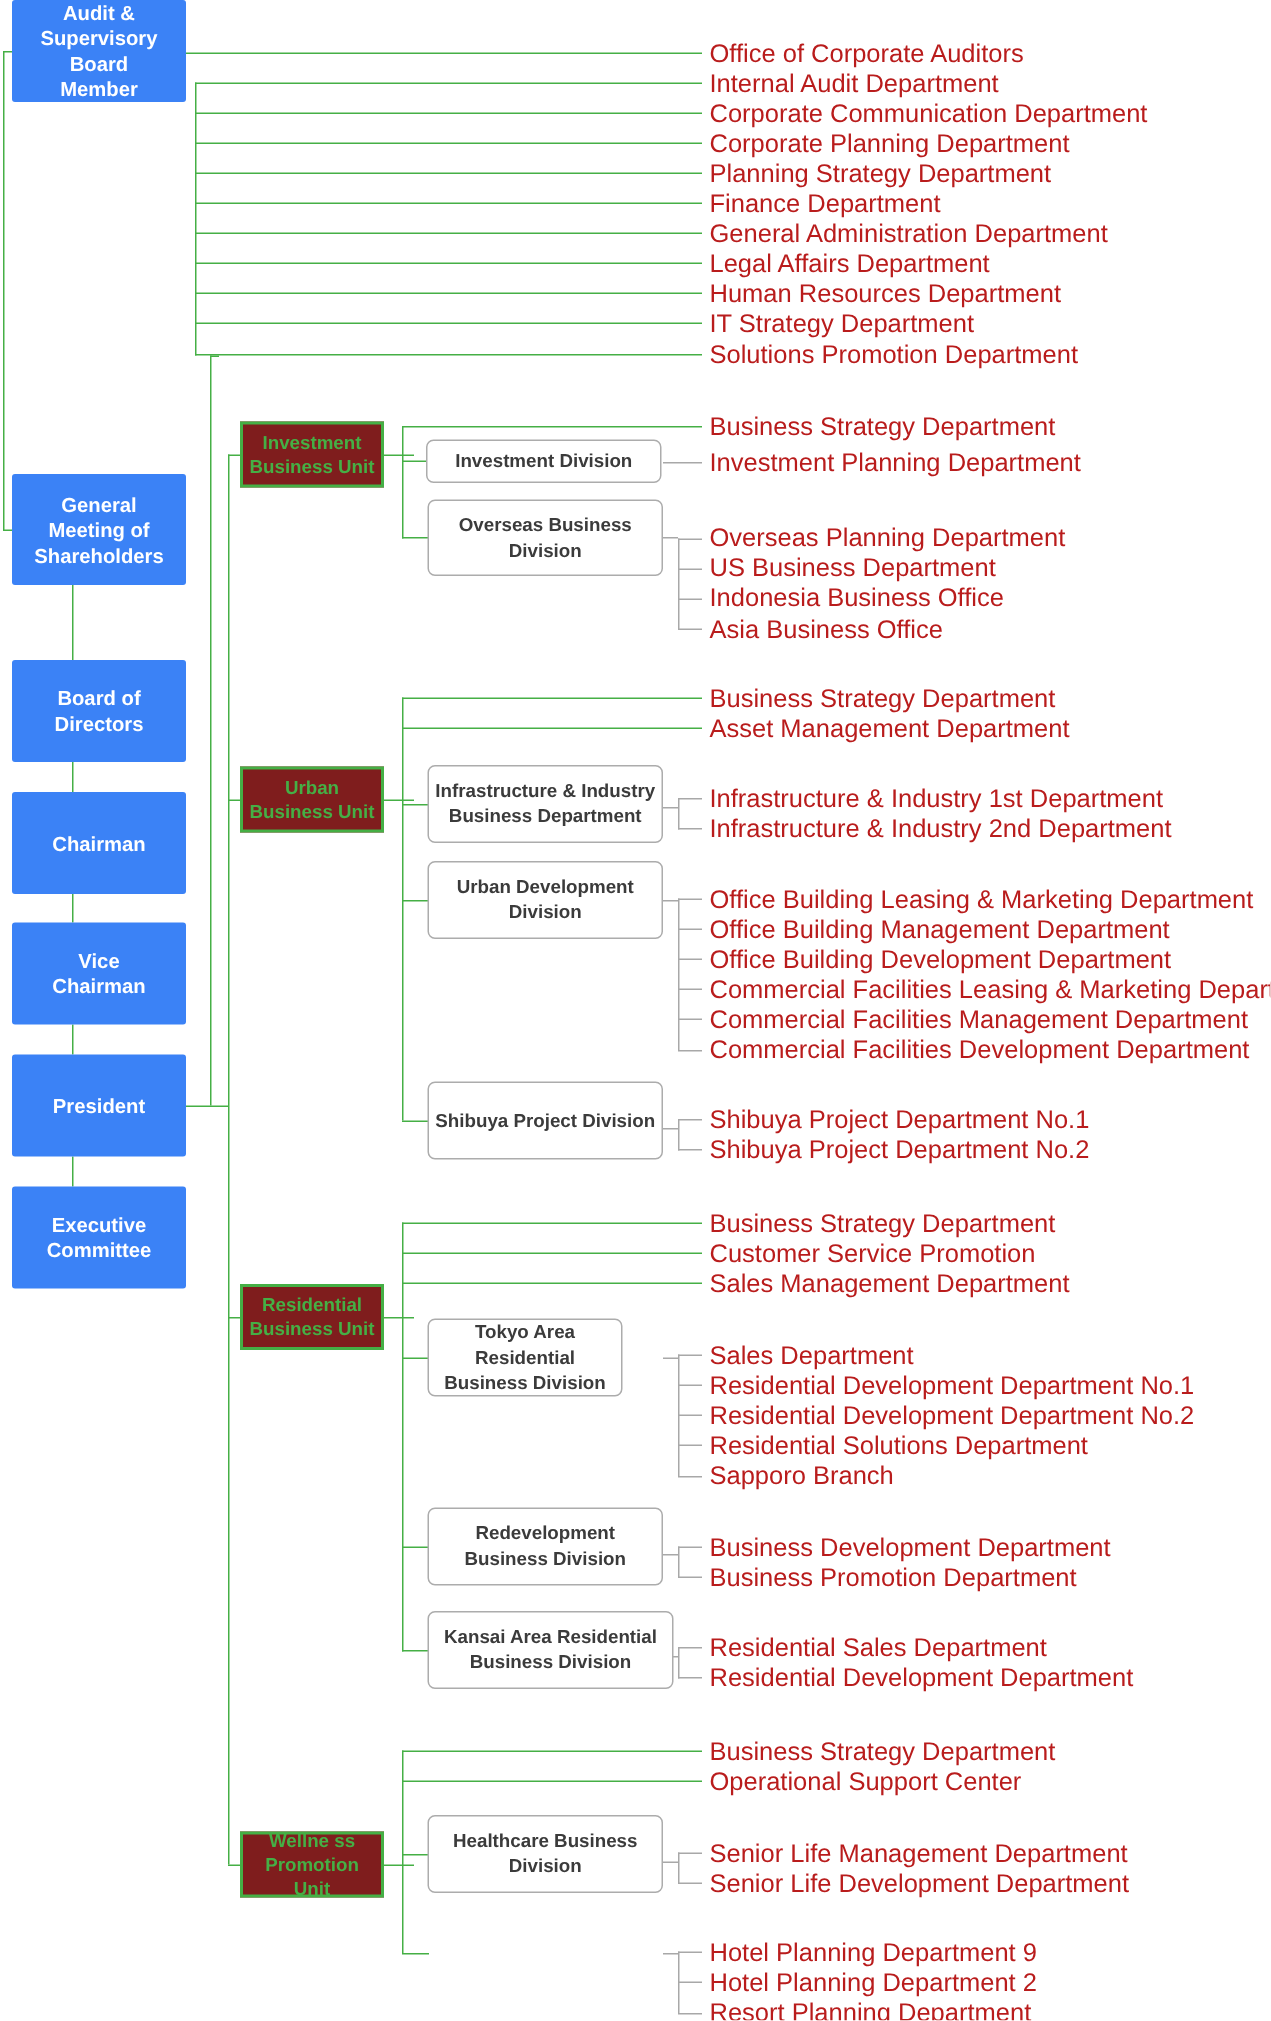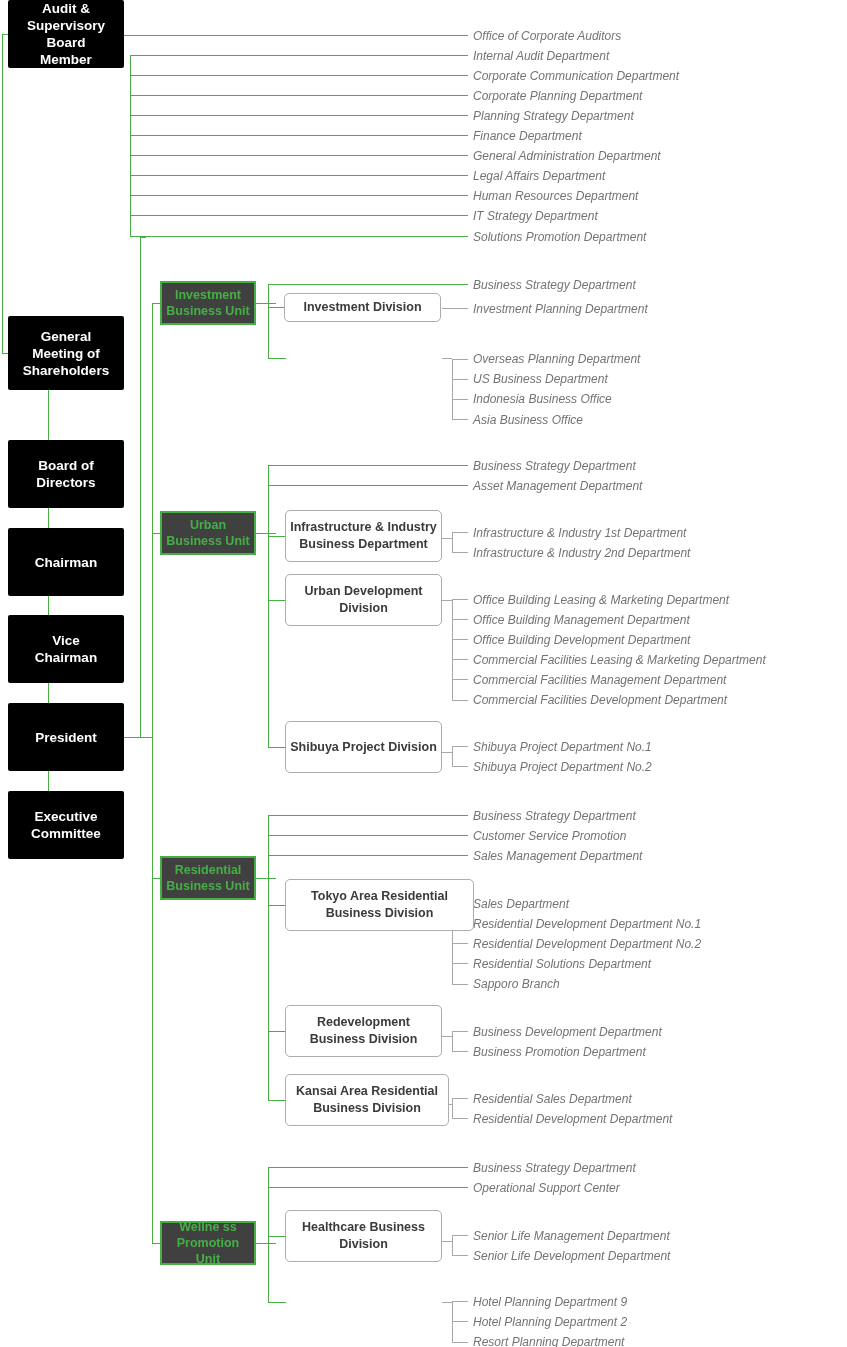--- a/index.html
+++ b/index.html
@@ -10,39 +10,39 @@
   #chart{
     position:relative;
     width:847px;
     height:1347px;
     overflow:hidden;
     background:#ffffff;
   }
   
   .gbox{
     position:absolute;
-    background:#000000;
+    background:#3b82f6;
     color:#ffffff;
     font-weight:bold;
     font-size:13.5px;
     line-height:17px;
     display:flex;
     align-items:center;
     justify-content:center;
     text-align:center;
     border-radius:2px;
     box-sizing:border-box;
     padding:2px 16px;
     z-index:4;
   }
   
   .ubox{
     position:absolute;
     border:2px solid #45AF45;
-    background:#404040;
+    background:#7f1d1d;
     color:#45AF45;
     font-weight:bold;
     font-size:12.5px;
     line-height:16px;
     display:flex;
     align-items:center;
     justify-content:center;
     text-align:center;
     box-sizing:border-box;
     padding:1px 2px;
@@ -62,26 +62,25 @@
     align-items:center;
     justify-content:center;
     text-align:center;
     box-sizing:border-box;
     padding:1px 3px;
     z-index:4;
   }
   
   .leaf{
     position:absolute;
-    color:#737373;
-    font-size:12px;
+    color:#b91c1c;
+    font-size:17px;
     line-height:14px;
     white-space:nowrap;
     z-index:3;
-    font-style:italic;
   }
   
   .h{position:absolute;height:0;border-top:1.6px solid #45AF45;z-index:1;}
   .v{position:absolute;width:0;border-left:1.6px solid #45AF45;z-index:1;}
   .hg{position:absolute;height:0;border-top:1.4px solid #A8A8A8;z-index:1;}
   .vg{position:absolute;width:0;border-left:1.4px solid #A8A8A8;z-index:1;}
 </style>
 </head>
 <body>
 
@@ -168,20 +167,23 @@
   <div class="h" style="left:256px; top:303px; width:20px;"></div>
   <div class="v" style="left:268px; top:284px; height:75px;"></div>
 
   <div class="h" style="left:268px; top:284px; width:200px;"></div>
 
   <div class="h" style="left:268px; top:307px; width:18px;"></div>
   <div class="h" style="left:268px; top:358px; width:18px;"></div>
 
   <div class="dbox" style="left:284px; top:293px; width:157px; height:29px;">
     <span>Investment Division</span>
+  </div>
+  <div class="dbox" style="left:285px; top:333px; width:157px; height:51px;">
+    <span>Overseas Business Division</span>
   </div>
 
   <div class="hg" style="left:442px; top:308px; width:26px;"></div>
 
   <div class="hg" style="left:442px; top:358px; width:10px;"></div>
   <div class="vg" style="left:452px; top:359px; height:61px;"></div>
   <div class="hg" style="left:452px; top:359px; width:16px;"></div>
   <div class="hg" style="left:452px; top:379px; width:16px;"></div>
   <div class="hg" style="left:452px; top:399px; width:16px;"></div>
   <div class="hg" style="left:452px; top:419px; width:16px;"></div>
@@ -253,21 +255,21 @@
 
   <div class="h" style="left:256px; top:878px; width:20px;"></div>
   <div class="v" style="left:268px; top:815px; height:286px;"></div>
   <div class="h" style="left:268px; top:815px; width:200px;"></div>
   <div class="h" style="left:268px; top:835px; width:200px;"></div>
   <div class="h" style="left:268px; top:855px; width:200px;"></div>
   <div class="h" style="left:268px; top:905px; width:18px;"></div>
   <div class="h" style="left:268px; top:1031px; width:18px;"></div>
   <div class="h" style="left:268px; top:1100px; width:18px;"></div>
 
-  <div class="dbox" style="left:285px; top:879px; width:189px; height:52px;">
+  <div class="dbox" style="left:285px; top:879px; width:130px; height:52px;">
     <span>Tokyo Area Residential Business Division</span>
   </div>
   <div class="dbox" style="left:285px; top:1005px; width:157px; height:52px;">
     <span>Redevelopment Business Division</span>
   </div>
   <div class="dbox" style="left:285px; top:1074px; width:164px; height:52px;">
     <span>Kansai Area Residential Business Division</span>
   </div>
 
   <div class="hg" style="left:442px; top:905px; width:10px;"></div>

